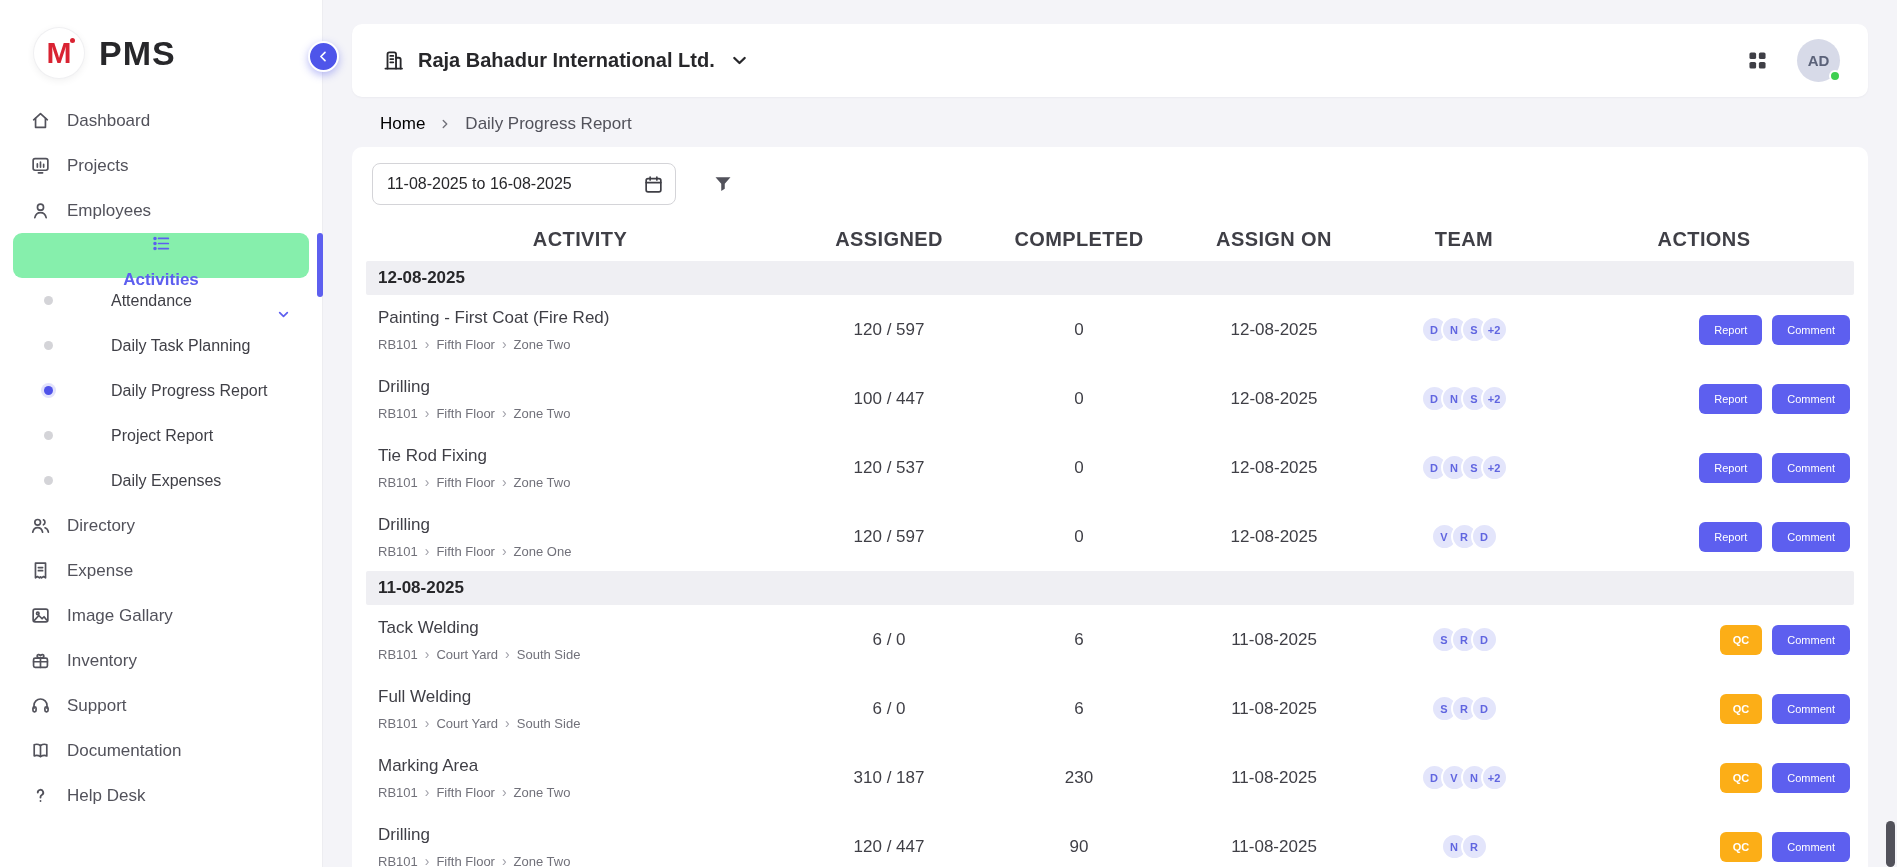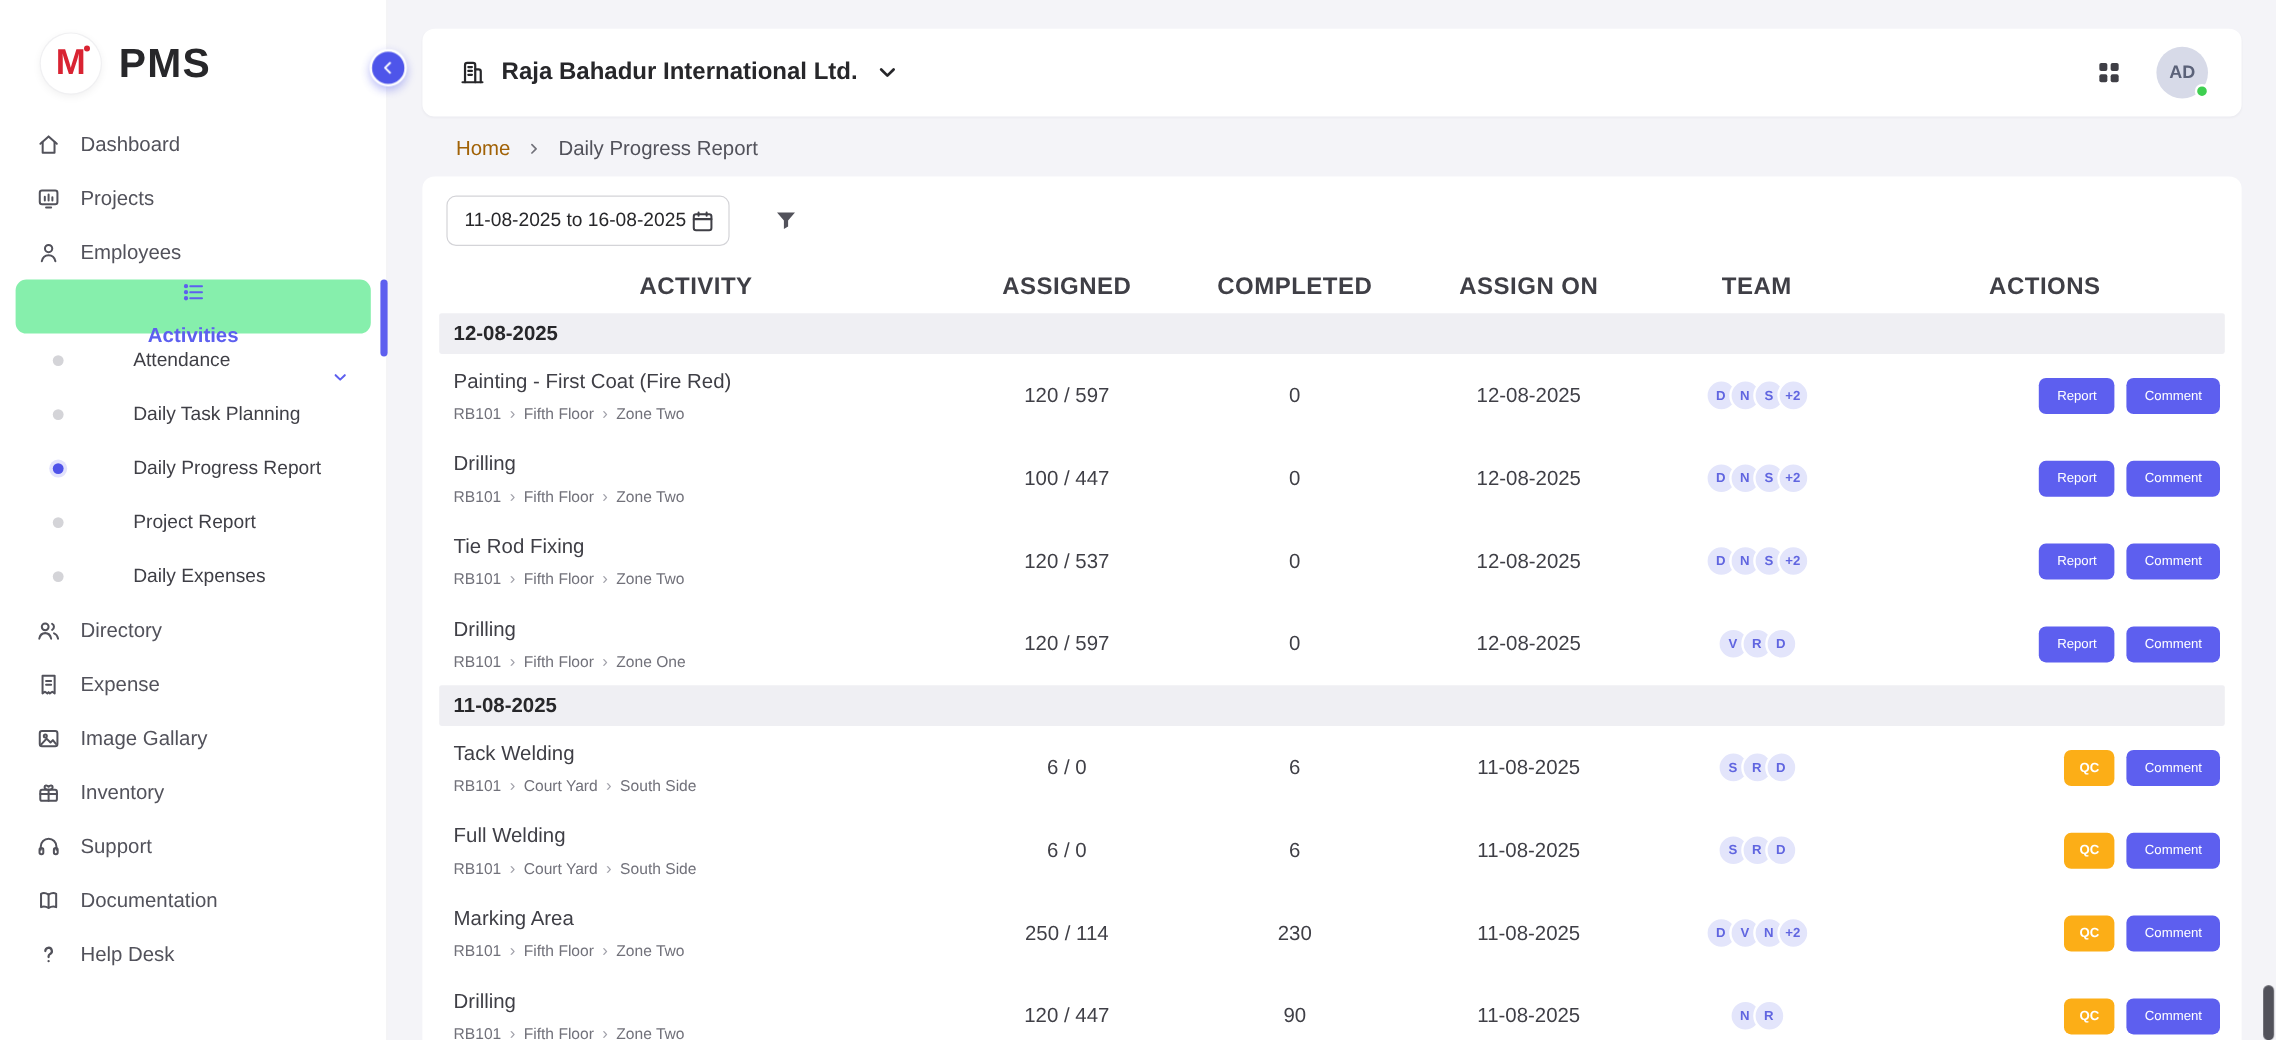--- a/index.html
+++ b/index.html
@@ -67,30 +67,30 @@
   .apps-grid { display: flex; cursor: pointer; color: #3f3f46; }
   .apps-grid svg { width: 23px; height: 23px; }
   .avatar {
     width: 43px; height: 43px; border-radius: 50%; background: #d7dae8;
     color: #5b6279; font-weight: bold; font-size: 15px;
     display: flex; align-items: center; justify-content: center; position: relative; cursor: pointer;
   }
   .online-dot { position: absolute; right: -1px; bottom: 0; width: 12px; height: 12px; background: #3ecf50; border: 2px solid #fff; border-radius: 50%; }
 
   .breadcrumb { display: flex; align-items: center; gap: 13px; padding: 17px 4px 13px 28px; font-size: 17px; }
-  .bc-home { color: #a16207; font-weight: 500; cursor: pointer; }
+  .bc-home { color: #000000; font-weight: 500; cursor: pointer; }
   .bc-sep { display: flex; color: #71717a; }
   .bc-sep svg { width: 14px; height: 14px; }
   .bc-cur { color: #52525b; }
 
   .content-card { background: #fff; border-radius: 10px 10px 0 0; padding: 14px 14px 0; min-height: 660px; }
 
   .filter-row { display: flex; align-items: center; gap: 36px; padding: 2px 6px 12px; }
   .date-input {
-    width: 236px; height: 42px; border: 1.6px solid #d4d4d8; border-radius: 8px; background: #fff;
+    width: 304px; height: 42px; border: 1.6px solid #d4d4d8; border-radius: 8px; background: #fff;
     display: flex; align-items: center; justify-content: space-between;
     padding: 0 11px 0 14px; font-size: 16px; color: #27272a; cursor: text;
   }
   .date-input svg { width: 21px; height: 21px; color: #3f3f46; }
   .funnel { display: flex; cursor: pointer; color: #52525b; }
   .funnel svg { width: 22px; height: 22px; }
 
   .grid-cols { display: grid; grid-template-columns: 1fr 190px 190px 200px 180px 300px; }
   .thead { height: 44px; align-items: center; font-size: 20px; font-weight: bold; color: #3f3f46; letter-spacing: .4px; text-transform: uppercase; }
   .thead > div { text-align: center; }
@@ -505,21 +505,21 @@
           <div class="cell activity">
             <div class="act-title">Marking Area</div>
             <div class="act-path">
               <span class="path-seg">RB101</span>
               <span class="sep">›</span>
               <span class="path-seg">Fifth Floor</span>
               <span class="sep">›</span>
               <span class="path-seg">Zone Two</span>
             </div>
           </div>
-          <div class="cell num">250 / 114</div>
+          <div class="cell num">310 / 187</div>
           <div class="cell num">230</div>
           <div class="cell num">11-08-2025</div>
           <div class="cell team">
             <span class="chip">D</span>
             <span class="chip">V</span>
             <span class="chip">N</span>
             <span class="chip">+2</span>
           </div>
           <div class="cell actions">
             <button class="btn qc">QC</button>

